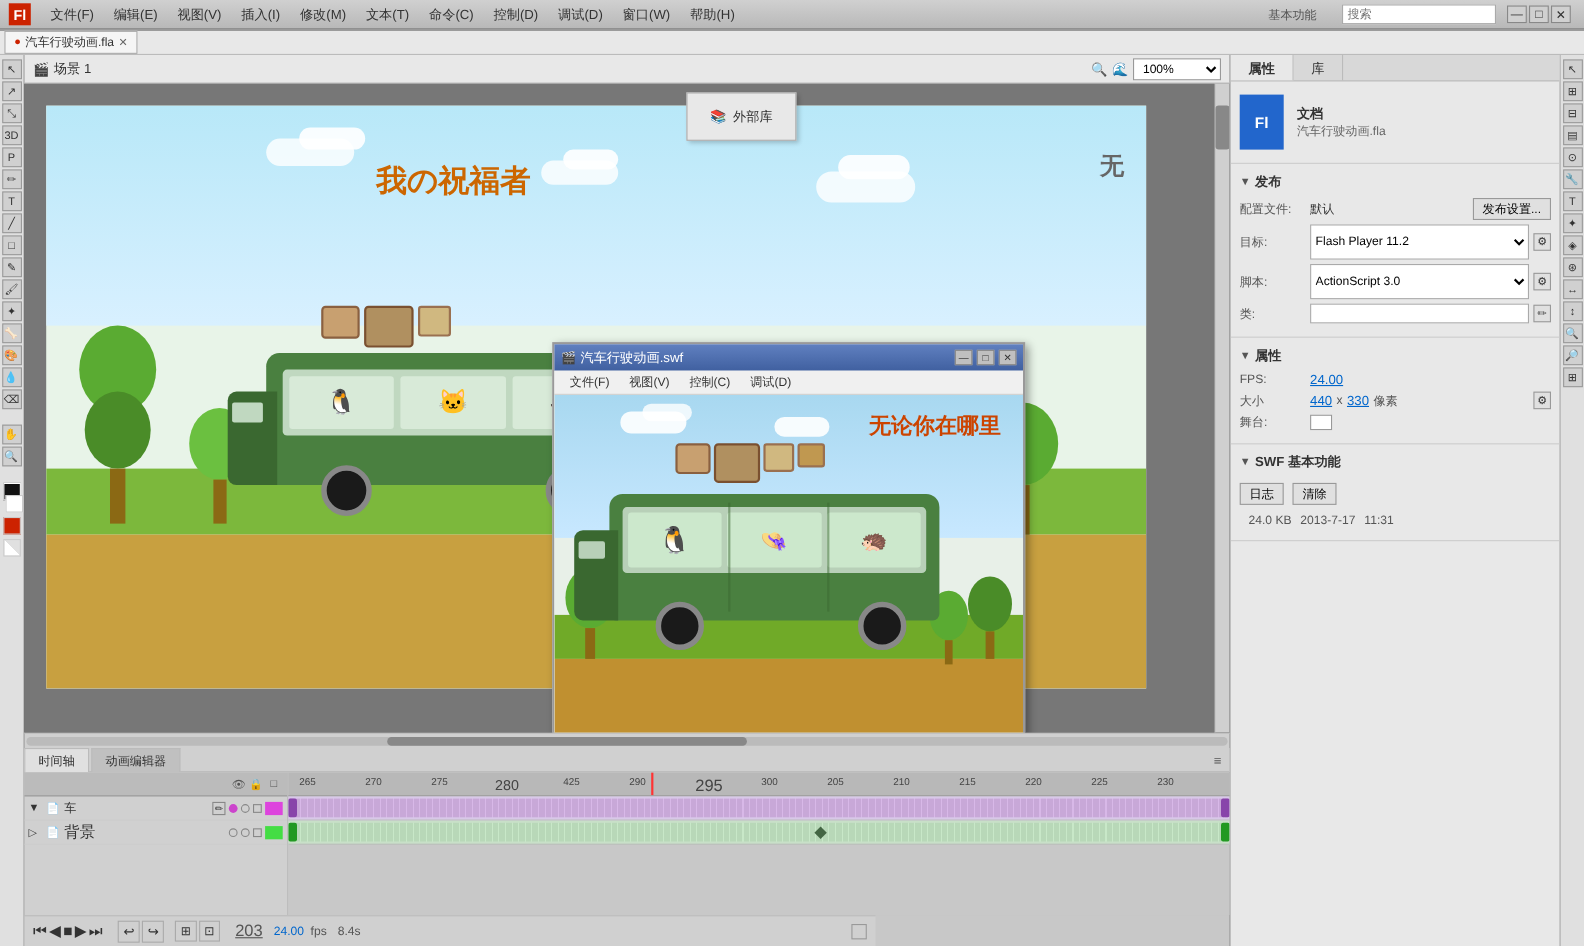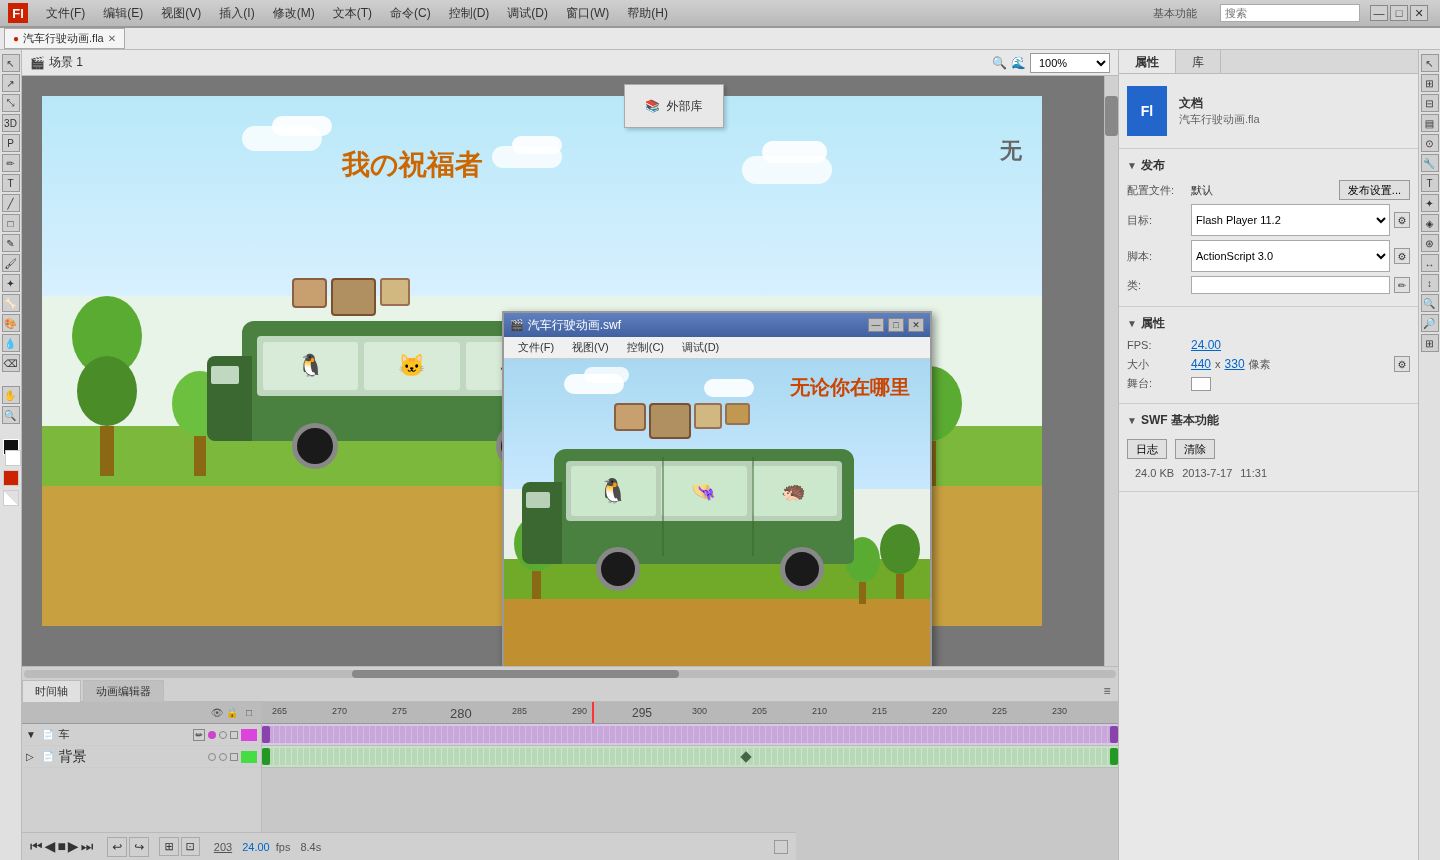--- a/index.html
+++ b/index.html
@@ -535,23 +535,23 @@
 
             <div class="timeline-frames">
 
               <div class="frame-ruler">
                 <div style="position:absolute;left:0;right:0;top:0;bottom:0;display:flex;">
 
                   <span style="position:absolute;left:10px;font-size:9px;color:#444;top:4px;">265</span>
                   <span style="position:absolute;left:70px;font-size:9px;color:#444;top:4px;">270</span>
                   <span style="position:absolute;left:130px;font-size:9px;color:#444;top:4px;">275</span>
                   <span style="position:absolute;left:188px;font-size:13px;color:#444;top:4px;">280</span>
-                  <span style="position:absolute;left:250px;font-size:9px;color:#444;top:4px;">285</span>
+                  <span style="position:absolute;left:250px;font-size:9px;color:#444;top:4px;">425</span>
                   <span style="position:absolute;left:310px;font-size:9px;color:#444;top:4px;">290</span>
-                  <span style="position:absolute;left:370px;font-size:12px;color:#444;top:4px;">295</span>
+                  <span style="position:absolute;left:370px;font-size:15px;color:#444;top:4px;">295</span>
                   <span style="position:absolute;left:430px;font-size:9px;color:#444;top:4px;">300</span>
                   <span style="position:absolute;left:490px;font-size:9px;color:#444;top:4px;">205</span>
                   <span style="position:absolute;left:550px;font-size:9px;color:#444;top:4px;">210</span>
                   <span style="position:absolute;left:610px;font-size:9px;color:#444;top:4px;">215</span>
                   <span style="position:absolute;left:670px;font-size:9px;color:#444;top:4px;">220</span>
                   <span style="position:absolute;left:730px;font-size:9px;color:#444;top:4px;">225</span>
                   <span style="position:absolute;left:790px;font-size:9px;color:#444;top:4px;">230</span>
 
                   <div style="position:absolute;left:330px;top:0;width:2px;height:100%;background:#ff3333;"></div>
                 </div>
@@ -595,21 +595,21 @@
               <span style="cursor:pointer;font-size:14px;">⏭</span>
             </div>
             <div style="display:flex;gap:2px;margin-left:8px;">
               <span style="cursor:pointer;font-size:12px;padding:2px 4px;background:#d0d0d0;border:1px solid #aaa;">↩</span>
               <span style="cursor:pointer;font-size:12px;padding:2px 4px;background:#d0d0d0;border:1px solid #aaa;">↪</span>
             </div>
             <div style="display:flex;gap:2px;margin-left:4px;">
               <span style="cursor:pointer;font-size:11px;padding:2px 4px;background:#d0d0d0;border:1px solid #aaa;">⊞</span>
               <span style="cursor:pointer;font-size:11px;padding:2px 4px;background:#d0d0d0;border:1px solid #aaa;">⊡</span>
             </div>
-            <span style="font-size:11px;margin-left:8px;color:#555;text-decoration:underline;">203</span>
+            <span style="font-size:15px;margin-left:8px;color:#555;text-decoration:underline;">203</span>
             <span style="font-size:11px;color:#0066cc;margin-left:4px;">24.00</span>
             <span style="font-size:11px;color:#555;">fps</span>
             <span style="font-size:11px;color:#555;margin-left:4px;">8.4s</span>
             <div style="flex:1;"></div>
             <div style="width:14px;height:14px;background:#d0d0d0;border:1px solid #999;cursor:pointer;"></div>
           </div>
         </div>
       </div>
 
     </div>

